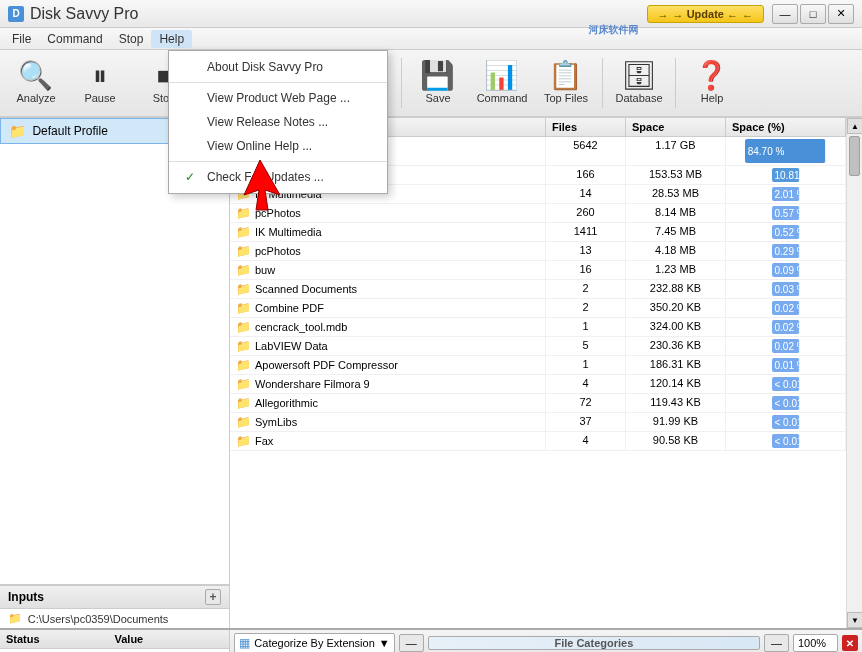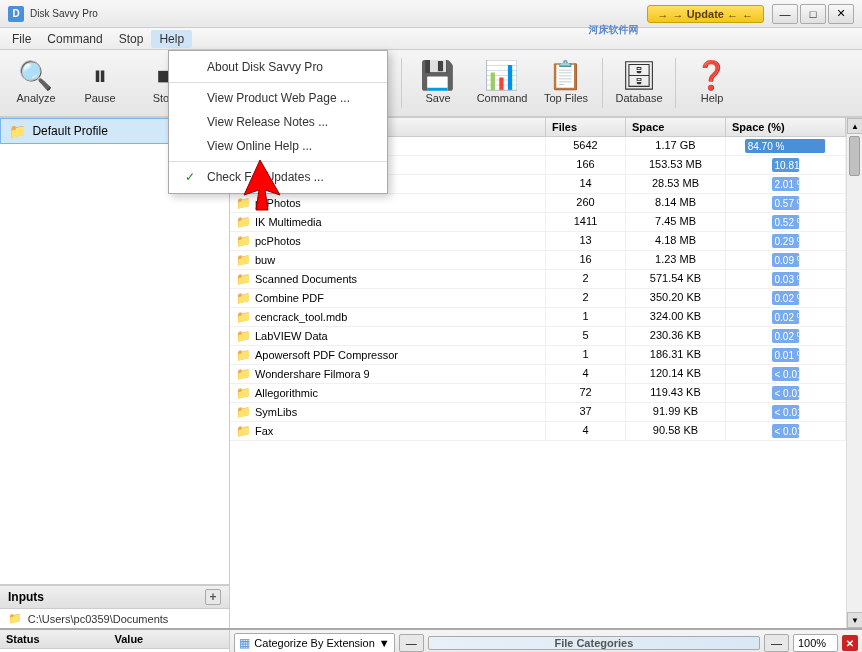--- a/index.html
+++ b/index.html
@@ -10,21 +10,21 @@
       background: linear-gradient(to bottom, #f8f8f8, #e8e8e8);
       height: 28px;
       display: flex;
       align-items: center;
       padding: 0 8px;
       border-bottom: 1px solid #ccc;
       justify-content: space-between;
     }
     .title-bar-left { display: flex; align-items: center; gap: 6px; }
     .title-bar-icon { width: 16px; height: 16px; background: #4a90d9; border-radius: 2px; display: flex; align-items: center; justify-content: center; color: white; font-size: 10px; font-weight: bold; }
-    .title-bar-text { font-size: 10px; color: #333; }
+    .title-bar-text { font-size: 16px; color: #333; }
     .title-bar-controls { display: flex; gap: 2px; }
     .title-btn { width: 26px; height: 20px; background: linear-gradient(to bottom, #f8f8f8, #e0e0e0); border: 1px solid #aaa; border-radius: 2px; display: flex; align-items: center; justify-content: center; font-size: 11px; cursor: pointer; }
 
     
     .update-btn {
       background: linear-gradient(to bottom, #ffe066, #f5c518);
       border: 1px solid #c8a200;
       border-radius: 3px;
       padding: 2px 10px;
       font-size: 11px;
@@ -365,21 +365,21 @@
           </div>
           <div class="file-list right-table-body" id="file-list">
           <div class="file-row">
     <div class="name-cell">
       <span class="folder-icon-sm">📁</span>
       <span>milen Files</span>
     </div>
     <div>5642</div>
     <div>1.17 GB</div>
     <div>
-      <div style="background:#4a90d9; height:14px; width:76.23%; min-width:28px; border-radius:2px; display:inline-flex; align-items:center; padding:0 3px; color:white; font-size:10px;">84.70 %</div>
+      <div style="background:#4a90d9; height:24px; width:76.23%; min-width:28px; border-radius:2px; display:inline-flex; align-items:center; padding:0 3px; color:white; font-size:10px;">84.70 %</div>
     </div>
   </div>
               <div class="file-row">
     <div class="name-cell">
       <span class="folder-icon-sm">📁</span>
       <span>Altova</span>
     </div>
     <div>166</div>
     <div>153.53 MB</div>
     <div>
@@ -440,21 +440,21 @@
     <div>
       <div style="background:#77aaee; height:14px; width:2%; min-width:28px; border-radius:2px; display:inline-flex; align-items:center; padding:0 3px; color:white; font-size:10px;">0.09 %</div>
     </div>
   </div>
               <div class="file-row">
     <div class="name-cell">
       <span class="folder-icon-sm">📁</span>
       <span>Scanned Documents</span>
     </div>
     <div>2</div>
-    <div>571.54 KB</div>
+    <div>232.88 KB</div>
     <div>
       <div style="background:#77aaee; height:14px; width:2%; min-width:28px; border-radius:2px; display:inline-flex; align-items:center; padding:0 3px; color:white; font-size:10px;">0.03 %</div>
     </div>
   </div>
               <div class="file-row">
     <div class="name-cell">
       <span class="folder-icon-sm">📁</span>
       <span>Combine PDF</span>
     </div>
     <div>2</div>

